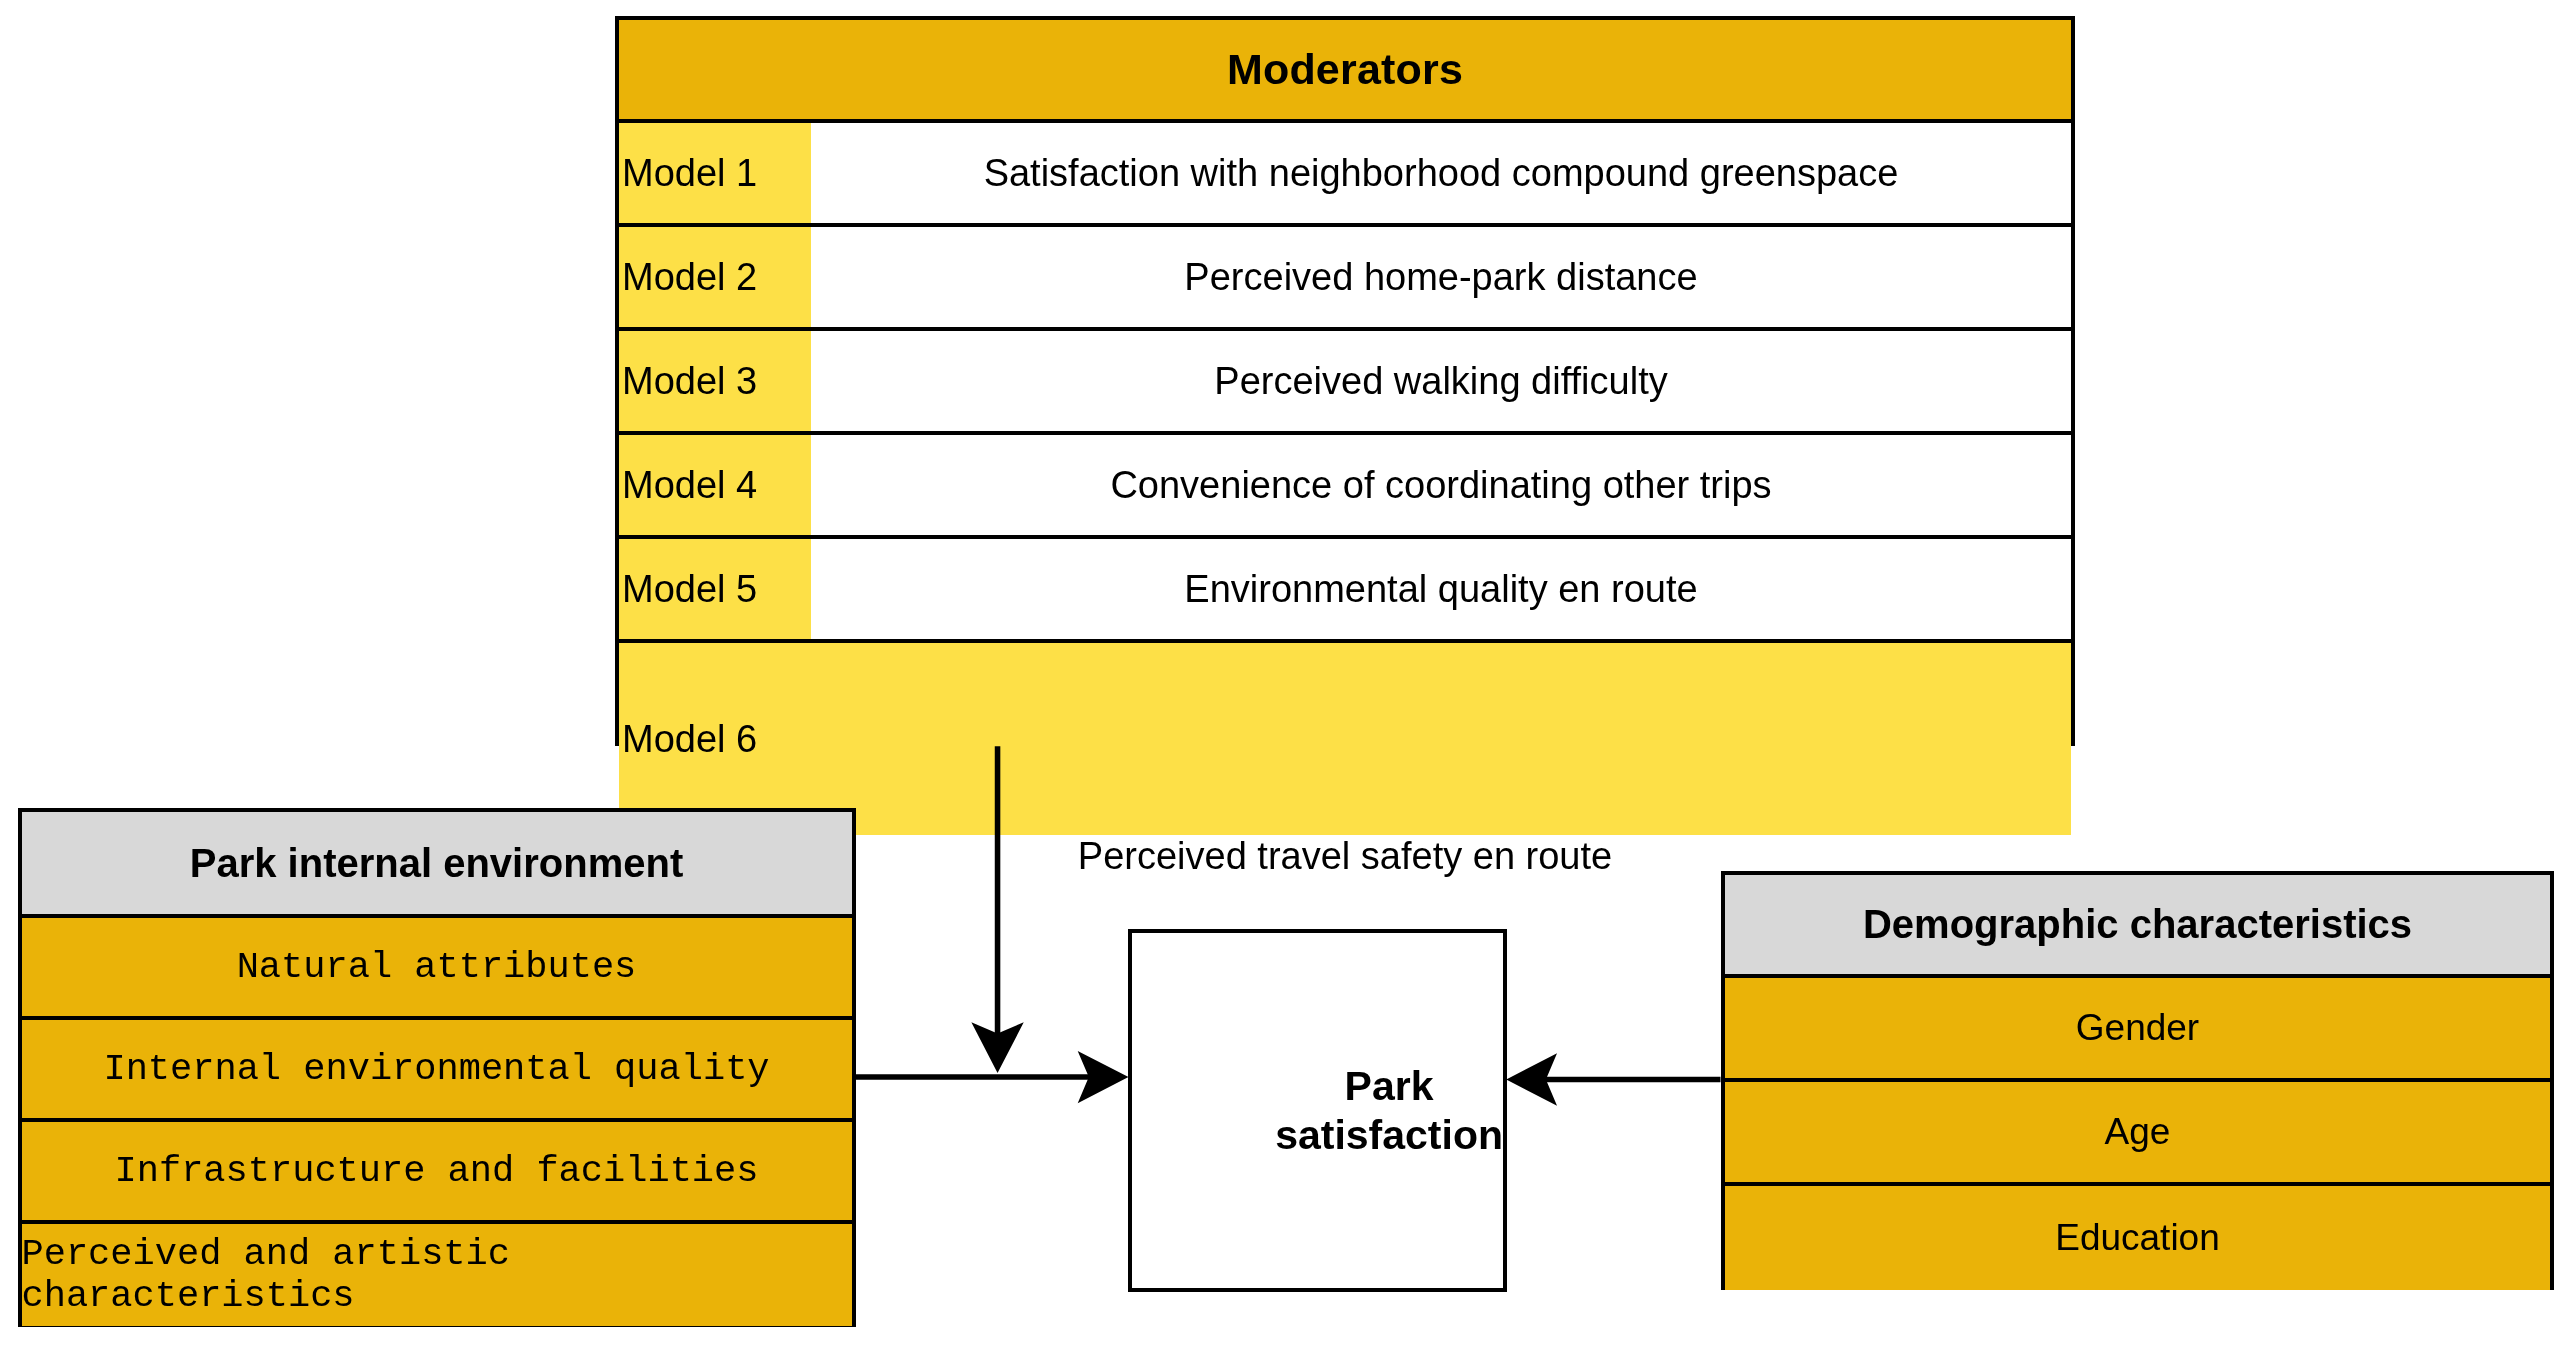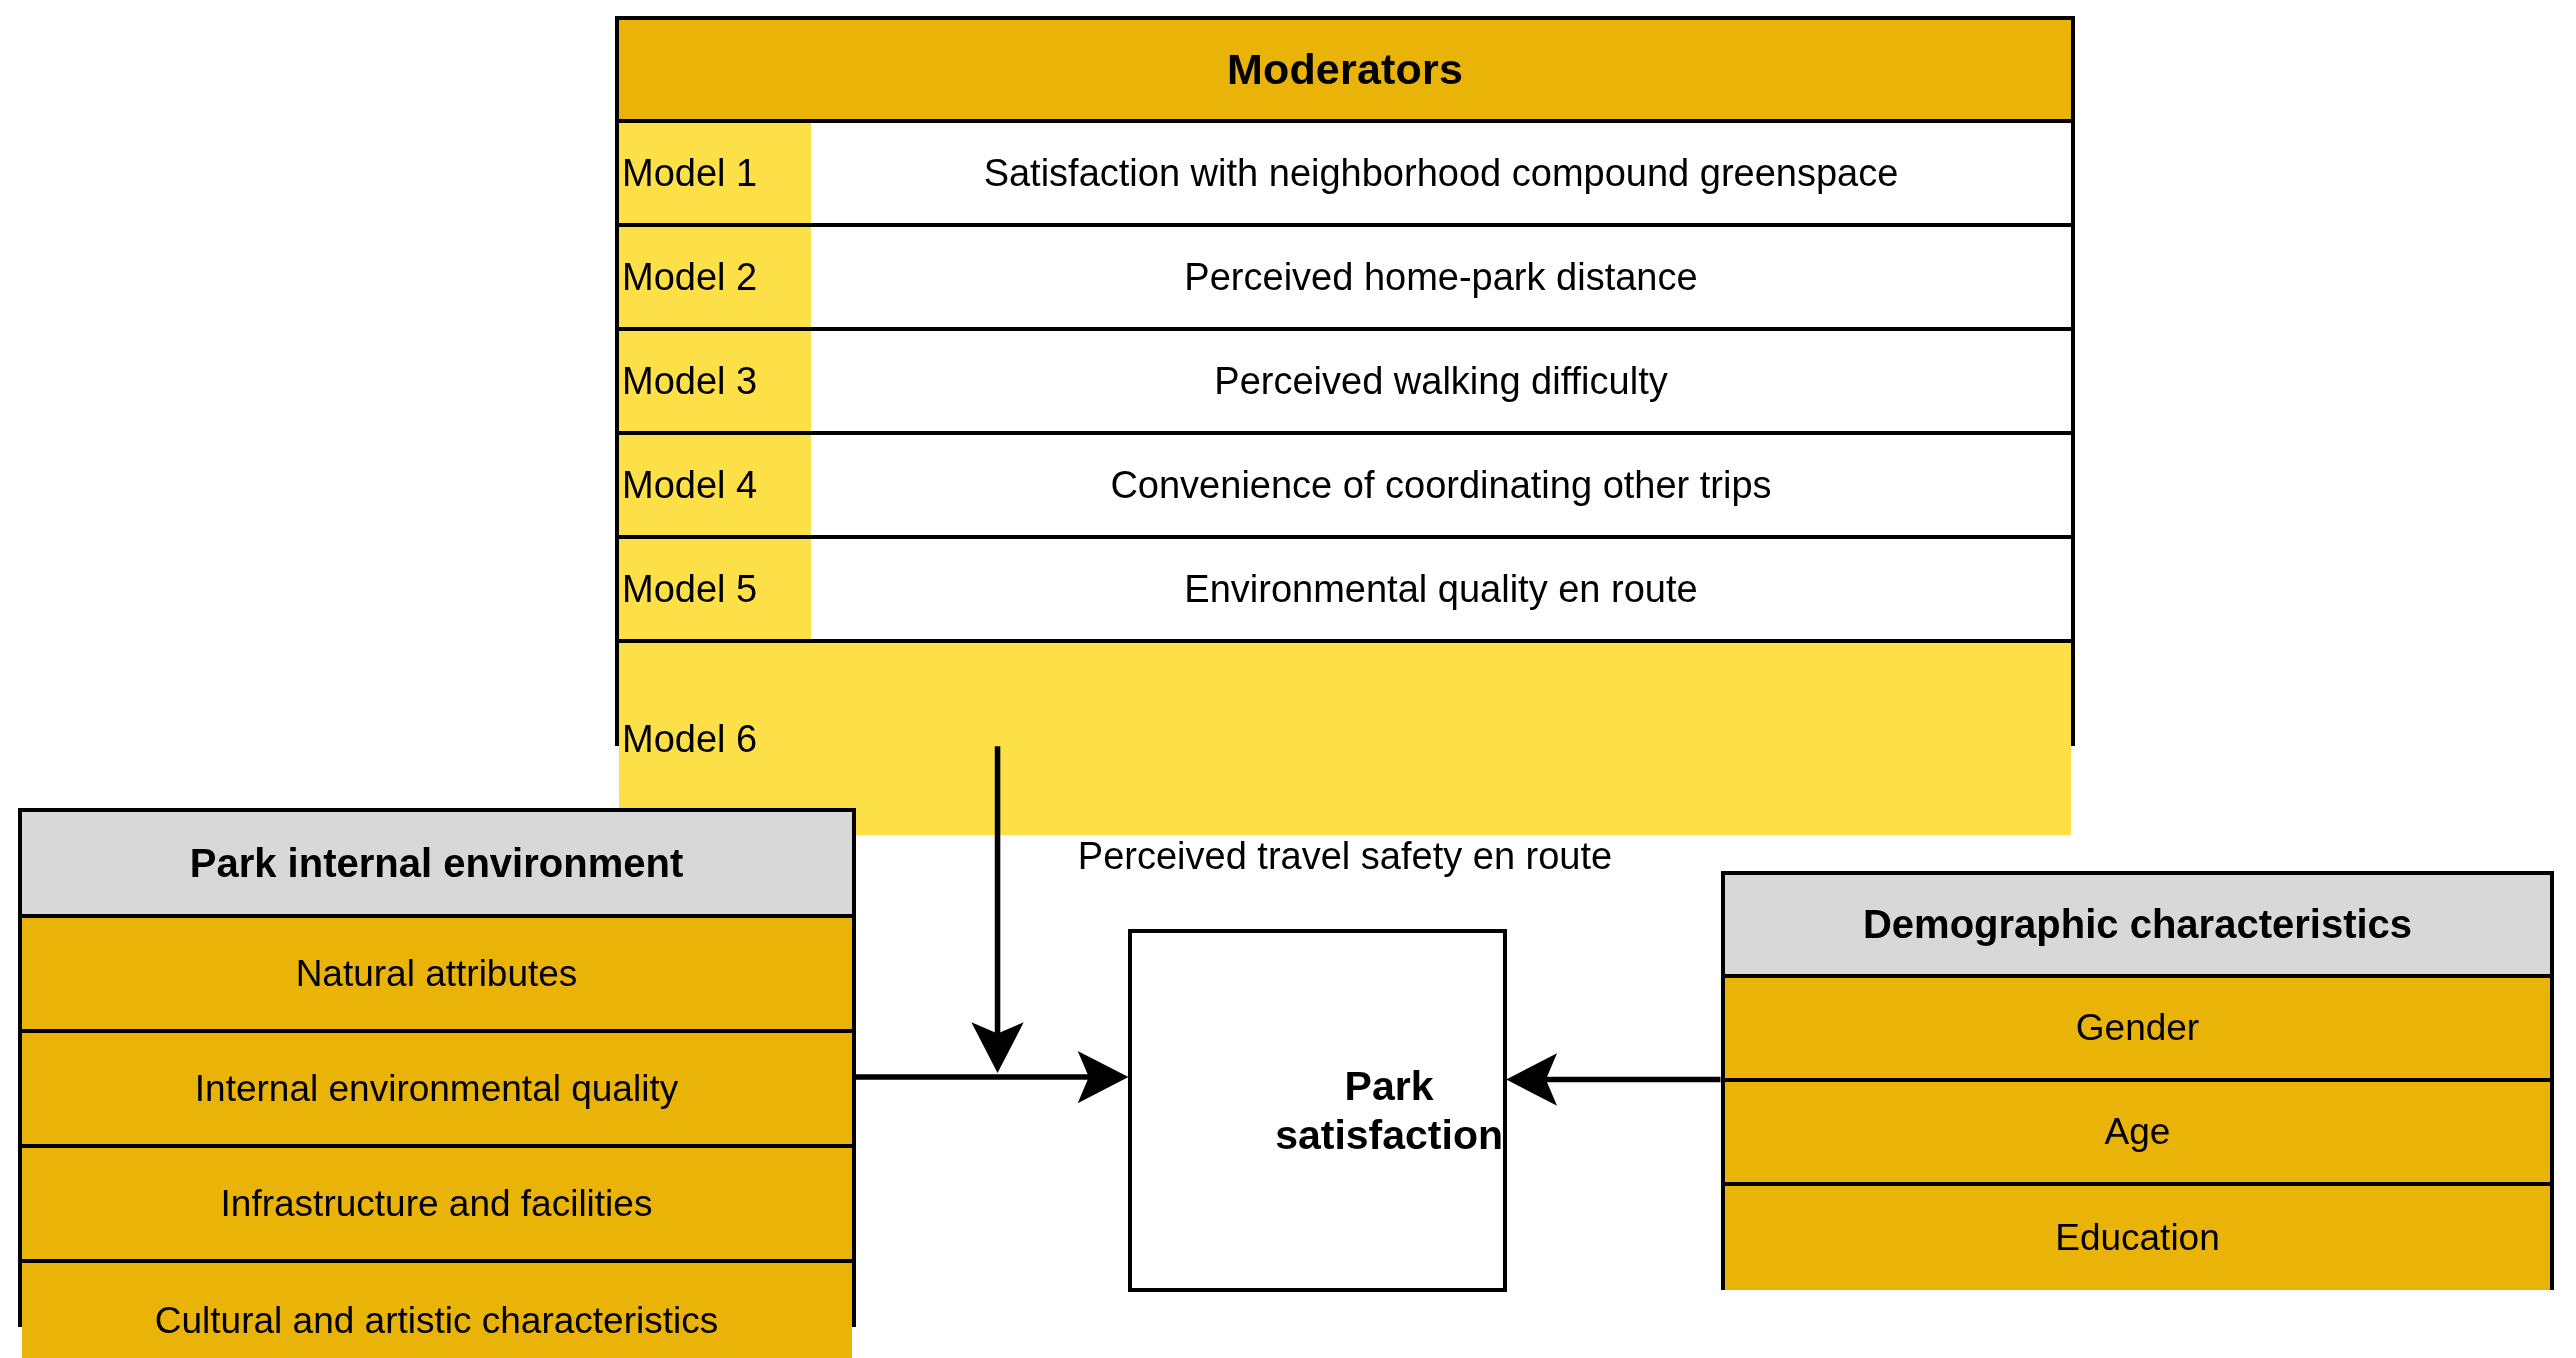--- a/index.html
+++ b/index.html
@@ -96,22 +96,23 @@
     left: 17.5px;
     top: 808px;
     width: 838px;
     height: 519px;
   }
   #park-internal-box .row-header {
     height: 106px;
     font-size: 40px;
   }
   #park-internal-box .row-item {
-    height: 115px;
+    height: 102px;
     font-size: 37px;
+    font-family: Liberation Mono, monospace;
   }
 
   
   #park-satisfaction-box {
     left: 1128px;
     top: 929px;
     width: 379px;
     height: 363px;
     display: flex;
     align-items: center;
@@ -190,21 +191,21 @@
       <div class="mod-value">Perceived travel safety en route</div>
     </div>
 
   </div>
 
   <div class="box" id="park-internal-box">
     <div class="row row-header shaded">Park internal environment</div>
     <div class="row row-item">Natural attributes</div>
     <div class="row row-item">Internal environmental quality</div>
     <div class="row row-item">Infrastructure and facilities</div>
-    <div class="row row-item">Cultural and artistic characteristics</div>
+    <div class="row row-item">Perceived and artistic characteristics</div>
   </div>
 
   <div class="box" id="park-satisfaction-box">
     <div>
       <span>Park</span><br>
       <span>satisfaction</span>
     </div>
   </div>
 
   <div class="box" id="demographic-box">

